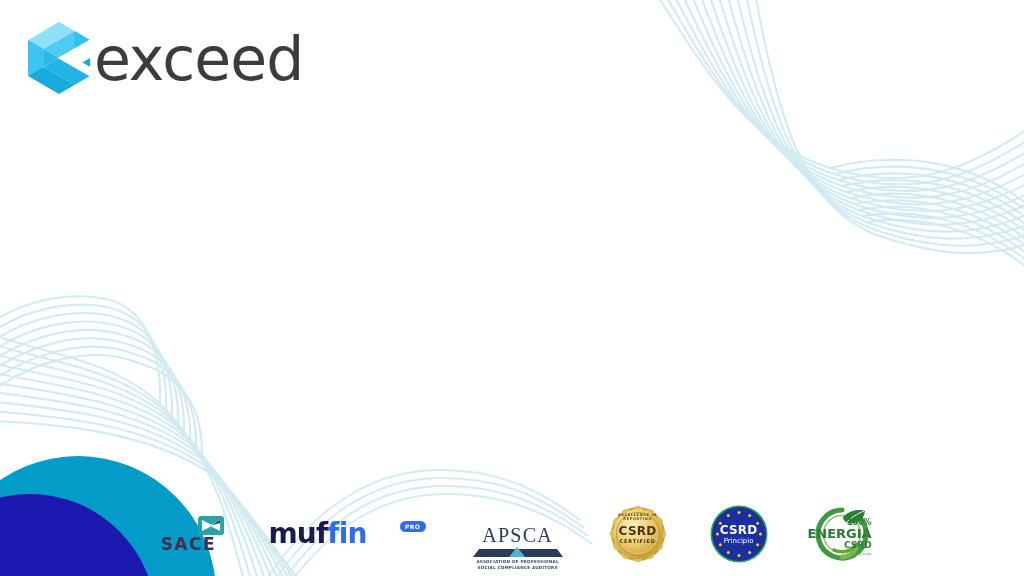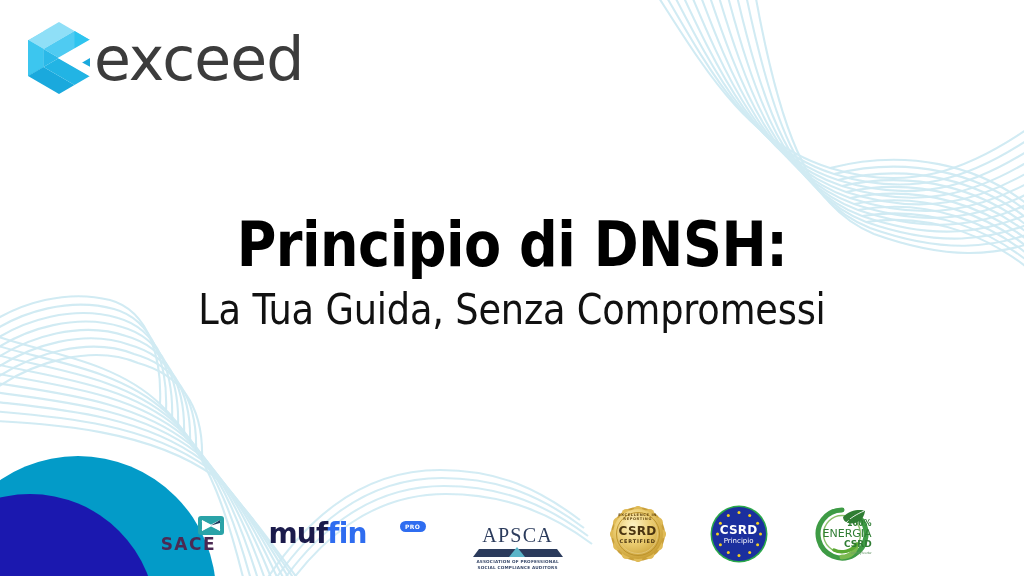--- a/index.html
+++ b/index.html
@@ -251,21 +251,21 @@
     pointer-events: none;
     padding-top: 7px;
     box-sizing: border-box;
   }
   .green-l1 {
     font-family: "DejaVu Sans", "Liberation Sans", sans-serif;
     font-size: 8px; font-weight: 700; color: #2f7d33; line-height: 1.05;
   }
   .green-l2 {
     font-family: "DejaVu Sans", "Liberation Sans", sans-serif;
-    font-size: 11px; font-weight: 400; color: #2f7d33; line-height: 1.05;
+    font-size: 13px; font-weight: 700; color: #2f7d33; line-height: 1.05;
   }
   .green-l3 {
     font-family: "DejaVu Sans", "Liberation Sans", sans-serif;
     font-size: 9px; font-weight: 700; color: #2f7d33; line-height: 1.05;
   }
   .green-l4 {
     font-family: "Liberation Serif", "DejaVu Serif", serif;
     font-size: 5px; font-style: italic; color: #6c9a6e; line-height: 1.1; margin-top: 1px;
   }
 </style>
@@ -379,24 +379,20 @@
         <polygon points="48,58 100,28 100,44 74,58 100,72 100,88 48,58" fill="#ffffff"></polygon>
 
         <polygon points="0,29 25,14.5 50,0" fill="#ffffff"></polygon>
         <polygon points="0,87 25,101.5 50,116" fill="#ffffff"></polygon>
         <polygon points="0,29 0,14.5 25,14.5" fill="#ffffff"></polygon>
       </g>
     </svg>
     <div class="brand-word">exceed</div>
   </div>
 
-  <div class="headline-block">
-    <h1 class="headline-title">Principio di DNSH:</h1>
-    <p class="headline-sub">La Tua Guida, Senza Compromessi</p>
-  </div>
 
   <div class="logo-strip">
 
     <div class="logo-item">
       <div class="sace">
         <svg class="sace-mark" viewBox="0 0 26 19" xmlns="http://www.w3.org/2000/svg" aria-hidden="true">
           <rect x="0" y="0" width="26" height="19" rx="3" fill="#2aa3a8"></rect>
           <path d="M4,5 L22,14 M22,5 L4,14" stroke="#ffffff" stroke-width="1.4" fill="none"></path>
           <path d="M4,4 L13,9.5 L4,15 Z" fill="#ffffff"></path>
           <path d="M22,4 L13,9.5 L22,15 Z" fill="#ffffff"></path>

